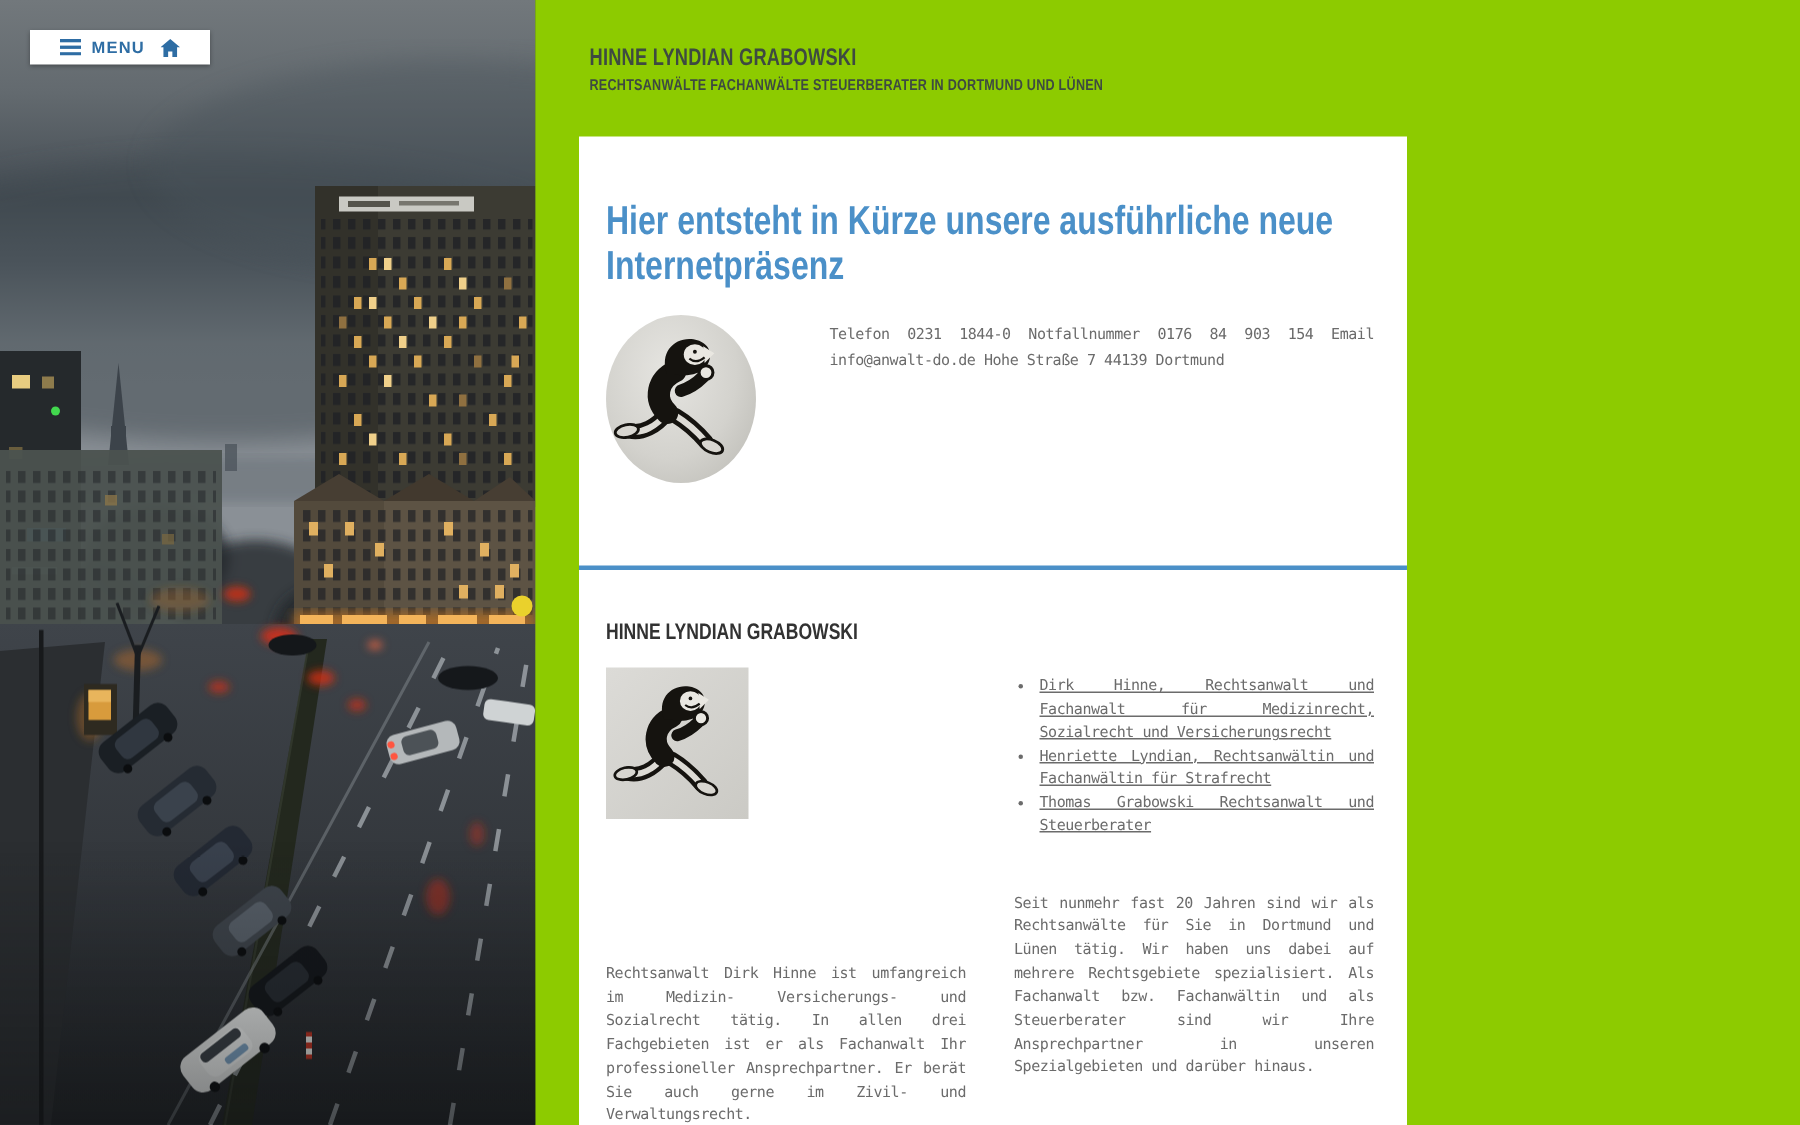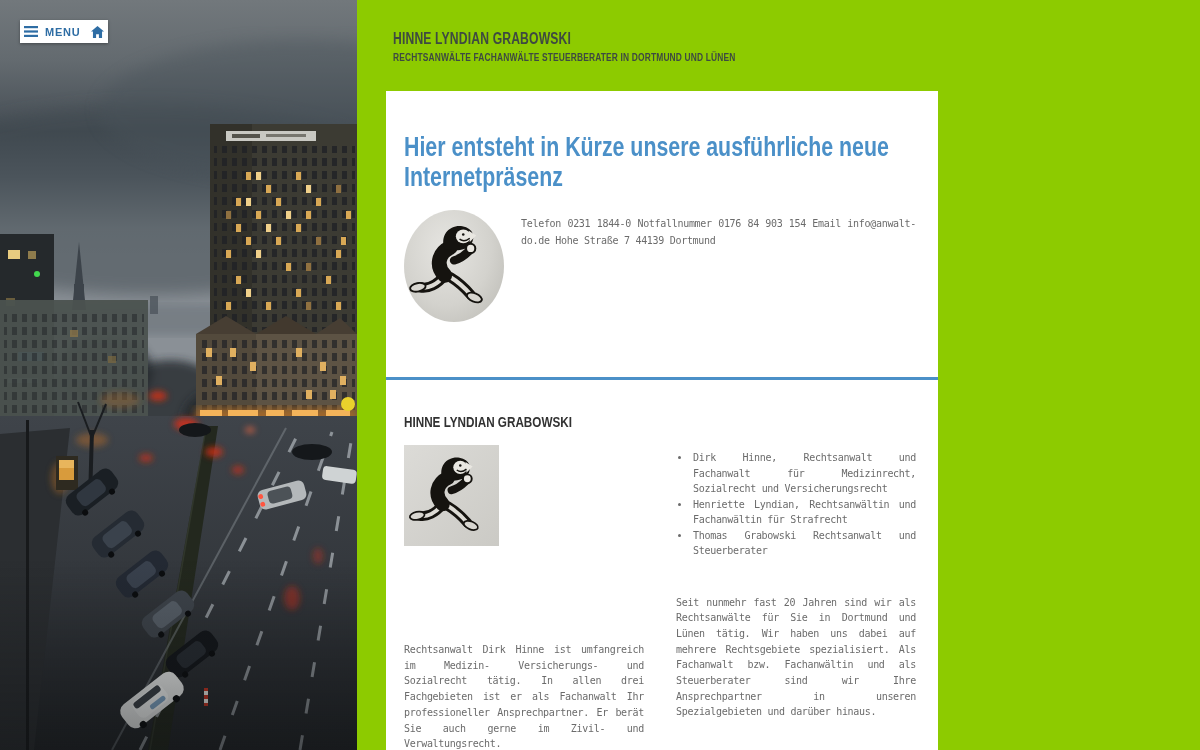--- a/index.html
+++ b/index.html
@@ -12,21 +12,21 @@
     width:1200px;height:750px;position:relative;overflow:hidden;
     background:var(--green);
     font-family:"DejaVu Sans Mono",monospace;
   }
   
   .photo{position:absolute;left:0;top:0;width:357px;height:750px;overflow:hidden;background:#33383c;}
   .photo svg{display:block;width:357px;height:750px;}
   
   .menu-button{
     position:absolute;left:20px;top:20px;height:23px;z-index:20;
-    background:#fff;display:flex;align-items:center;gap:7px;padding:0 4px;
+    background:#fff;display:flex;align-items:center;gap:7px;padding:0 20px;
     box-shadow:0 1px 3px rgba(0,0,0,.35);cursor:pointer;
   }
   .menu-label{
     font-family:"Liberation Sans",sans-serif;font-weight:bold;font-size:11px;
     letter-spacing:.8px;color:var(--menu-blue);
   }
   .menu-home{margin-left:3px;display:flex;align-items:center;}
   
   .main{position:absolute;left:357px;top:0;width:843px;height:750px;background:var(--green);}
   .site-header{padding:30px 0 0 36px;}
@@ -42,21 +42,21 @@
   .card{
     position:absolute;left:29px;top:91px;width:552px;height:659px;
     background:var(--card-bg);overflow:hidden;
   }
   .card-inner{padding:0 22px 0 18px;}
   .hero-heading{
     margin:42px 0 0;font-family:"Liberation Sans",sans-serif;font-weight:bold;
     font-size:27px;line-height:29.5px;color:var(--blue);
     width:650px;transform:scaleX(.79);transform-origin:0 0;
   }
-  .hero-row{display:flex;margin-top:18px;}
+  .hero-row{display:flex;margin-top:18px;gap:32px;}
   .logo-circle{
     flex:none;width:100px;height:112px;border-radius:50%;overflow:hidden;
     background:radial-gradient(ellipse at 42% 34%,#e6e5e1 0%,#d3d2cd 55%,#b8b7b1 100%);
   }
   .logo-circle svg,.logo-square svg{display:block;width:100%;height:100%;}
   .hero-info{flex:1;margin-left:17px;padding-top:5px;}
   .mono-body{font-size:10px;letter-spacing:-.3px;color:var(--body-gray);text-align:justify;}
   .contact-text{line-height:17px;}
   .reading-time{margin-top:13px;font-size:10px;letter-spacing:.3px;color:var(--muted-gray);}
   .section-divider{border:none;border-top:3px solid var(--blue);margin:55px -22px 0 -18px;}
@@ -64,21 +64,21 @@
     margin:33px 0 0;font-family:"Liberation Sans",sans-serif;font-weight:bold;
     font-size:15px;color:var(--heading-dark);transform:scaleX(.78);transform-origin:0 0;
   }
   .about-grid{display:flex;margin-top:15px;}
   .col-left{width:240px;flex:none;}
   .col-right{flex:1;margin-left:32px;}
   .logo-square{
     width:95px;height:101px;overflow:hidden;
     background:linear-gradient(135deg,#dcdbd7 0%,#cbcac5 100%);
   }
-  .team-list{margin:5px 0 0;padding-left:15px;line-height:15.5px;}
+  .team-list{margin:5px 0 0;padding-left:15px;line-height:15.5px;text-decoration:underline;}
   .team-list li{padding-left:2px;margin:0;}
   .para{line-height:15.7px;}
   .para-left{margin-top:96px;}
   .para-right{margin-top:36px;}
 </style>
 </head>
 <body>
 
 <svg width="0" height="0" style="position:absolute" aria-hidden="true">
   <defs>

